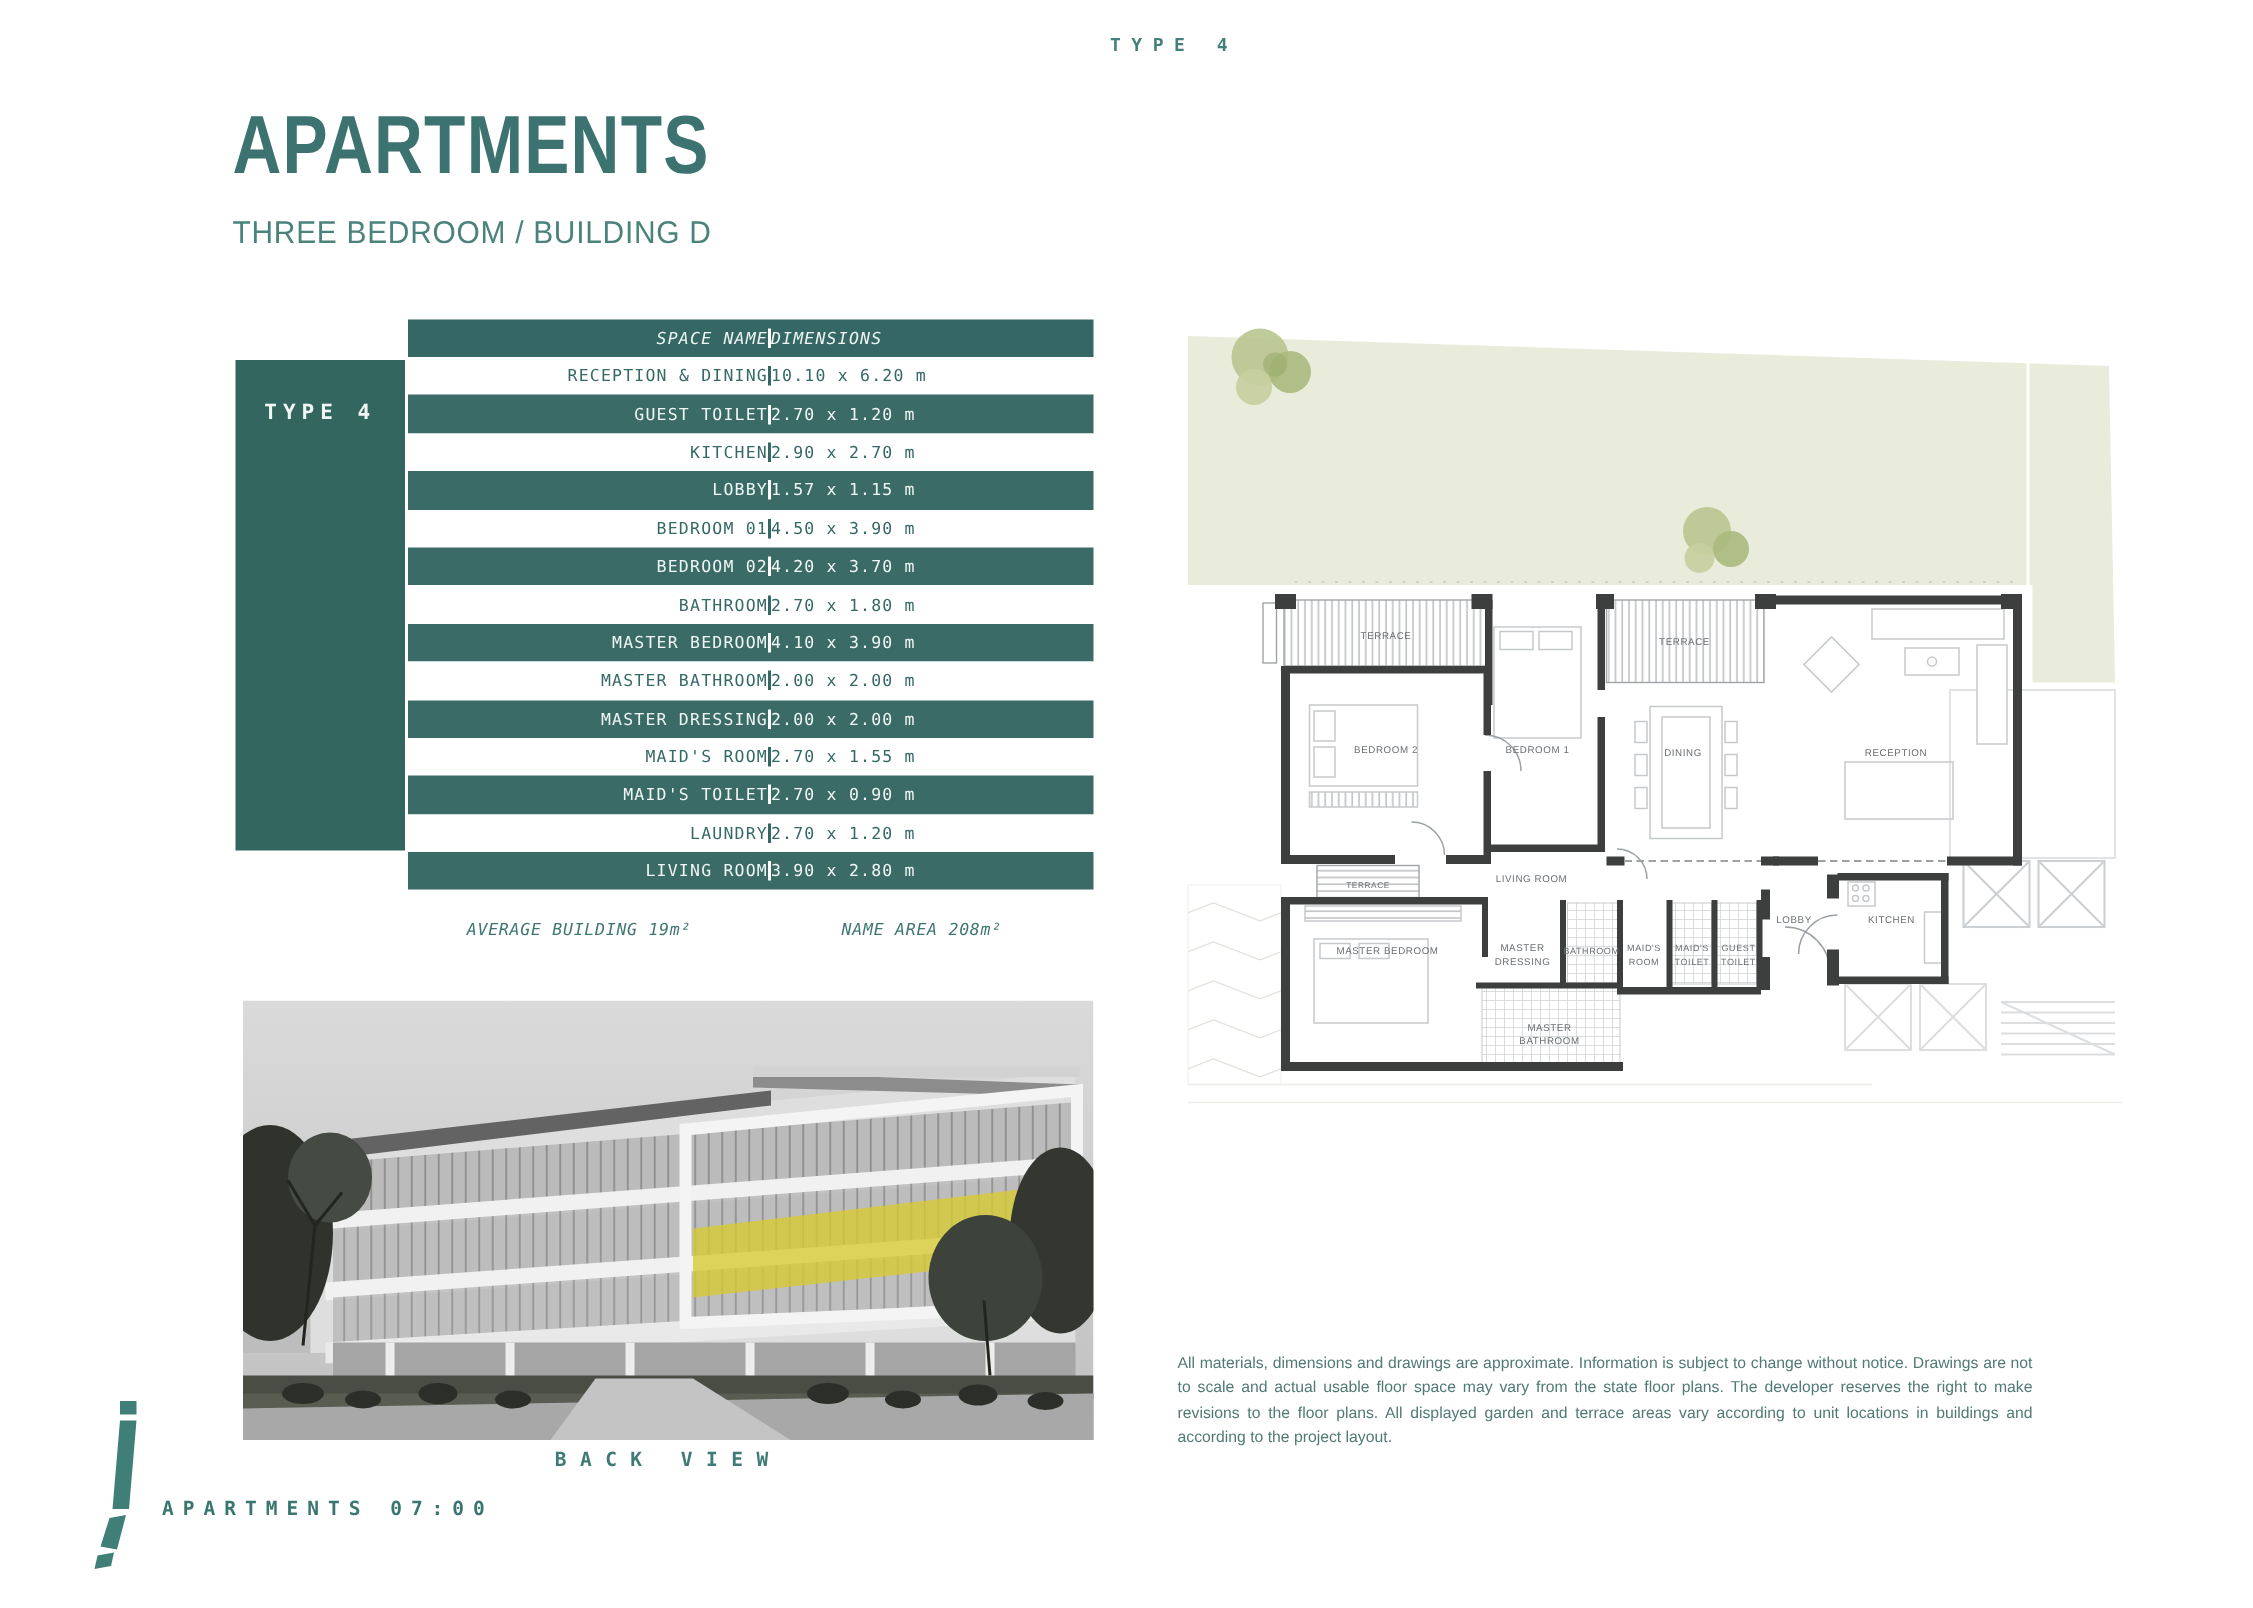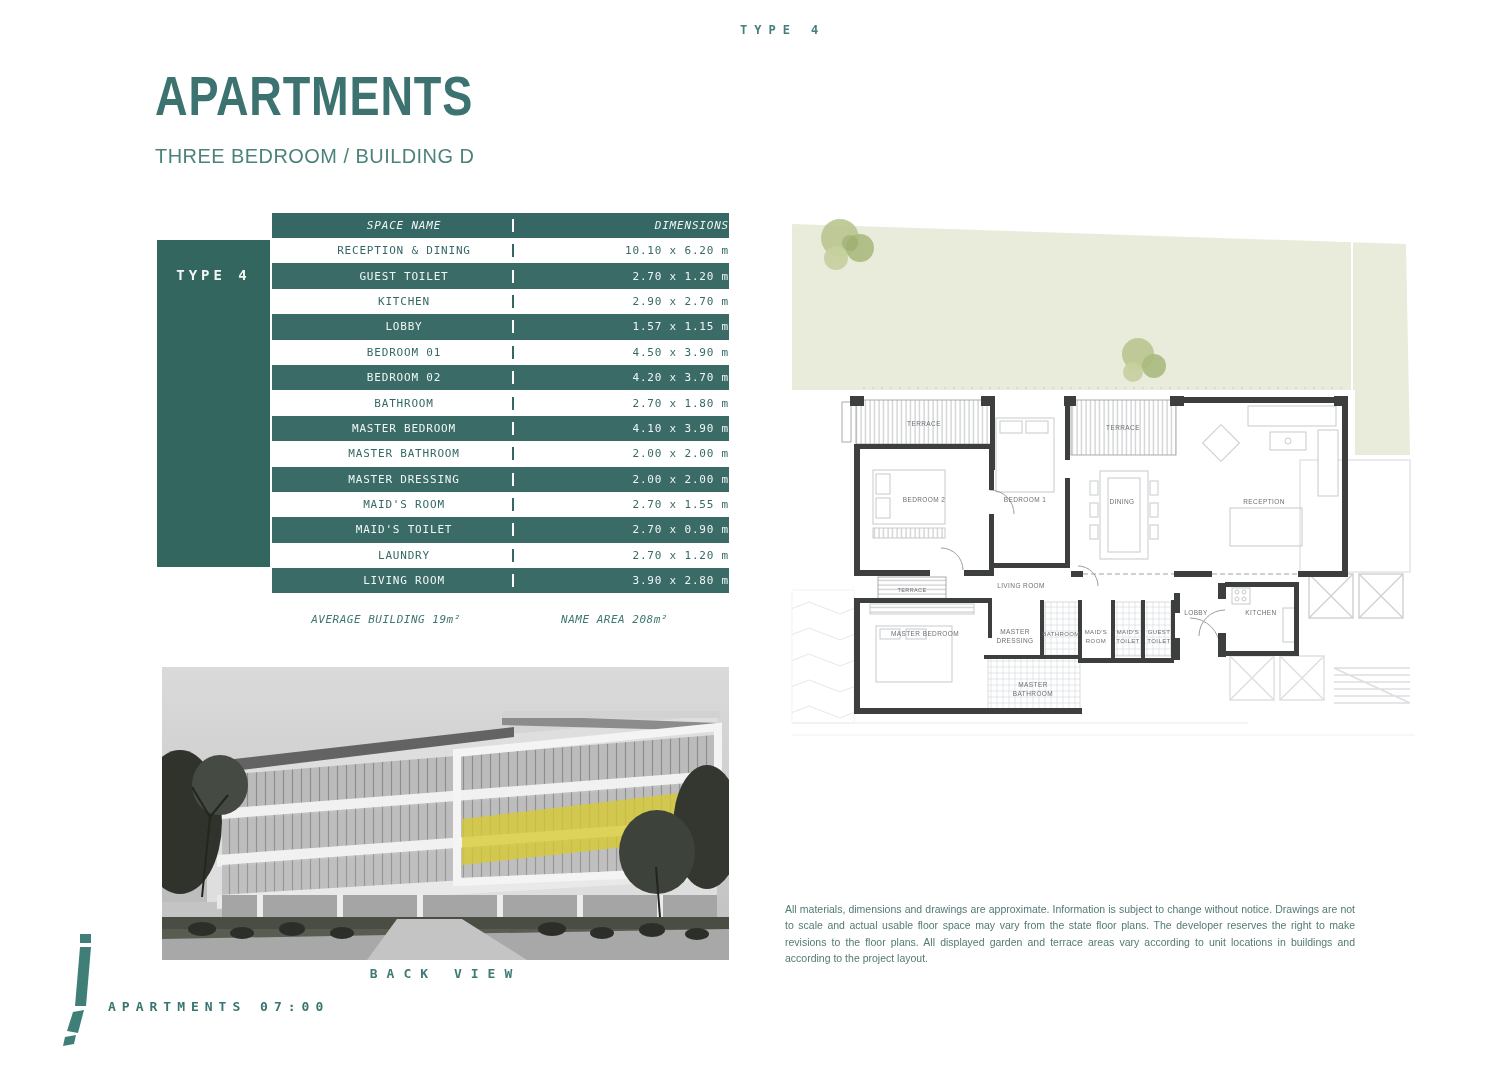--- a/index.html
+++ b/index.html
@@ -31,22 +31,22 @@
     left:157px;top:240px;width:113px;height:327px;background:#32665f;
     color:#f2f7f5;text-align:center;
     font-family:"DejaVu Sans Mono",monospace;font-size:14px;font-weight:bold;
     letter-spacing:4px;padding-top:27px;box-sizing:border-box;
   }
 
   
   .space-table{left:272px;top:213px;width:457px;
     font-family:"DejaVu Sans Mono",monospace;font-size:11px;letter-spacing:.8px;}
   .t-row{display:flex;height:25.4px;align-items:center;}
-  .t-row .c1{width:228px;text-align:center;padding-left:24px;}
-  .t-row .c2{width:227px;text-align:right;border-left:2px solid;}
+  .t-row .c1{width:228px;text-align:right;padding-left:24px;}
+  .t-row .c2{width:227px;text-align:left;border-left:2px solid;}
   .t-head{background:#356764;color:#eef5f3;font-style:italic;height:25px;}
   .t-head .c2{border-left-color:#ffffff;}
   .t-body .t-row:nth-child(odd){background:#ffffff;color:#35696                 6;color:#356966;}
   .t-body .t-row:nth-child(odd) .c2{border-left-color:#356764;}
   .t-body .t-row:nth-child(even){background:#3a6b67;color:#f0f6f4;}
   .t-body .t-row:nth-child(even) .c2{border-left-color:#ffffff;}
 
   .notes{left:272px;top:613px;width:457px;display:flex;
     font-family:"DejaVu Sans Mono",monospace;font-size:11px;font-style:italic;
     color:#3f7671;letter-spacing:.5px;}

